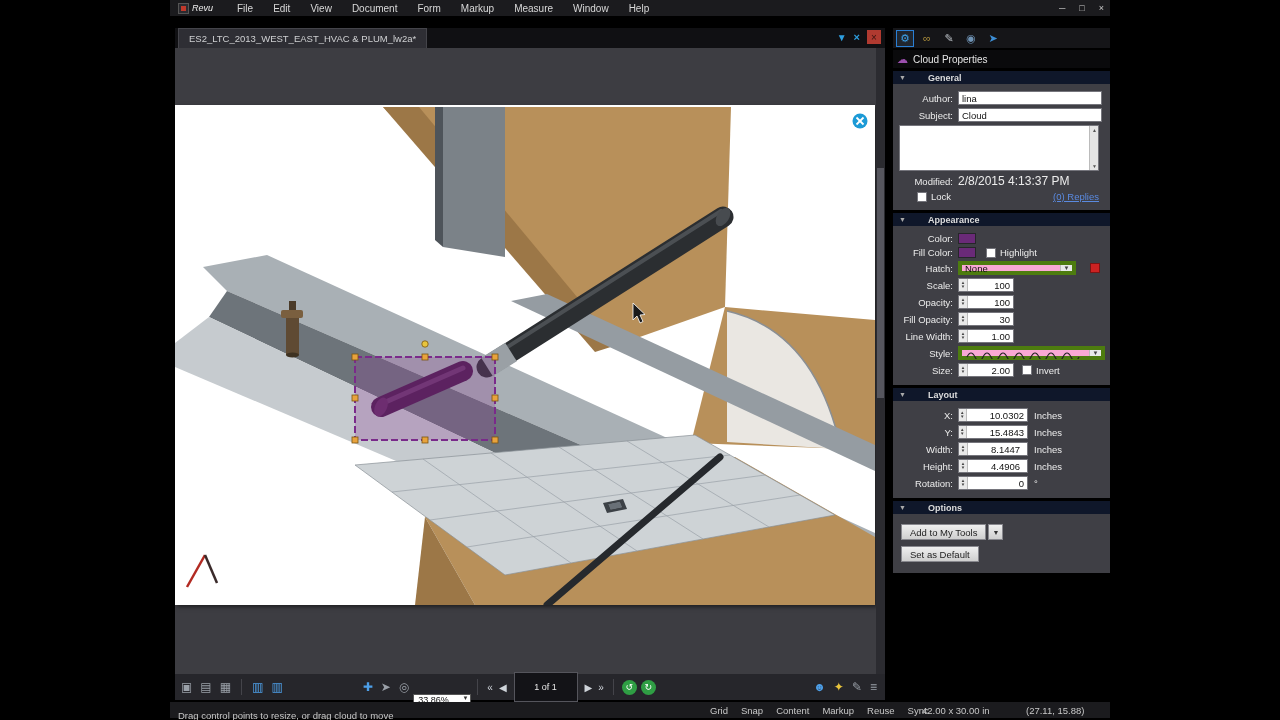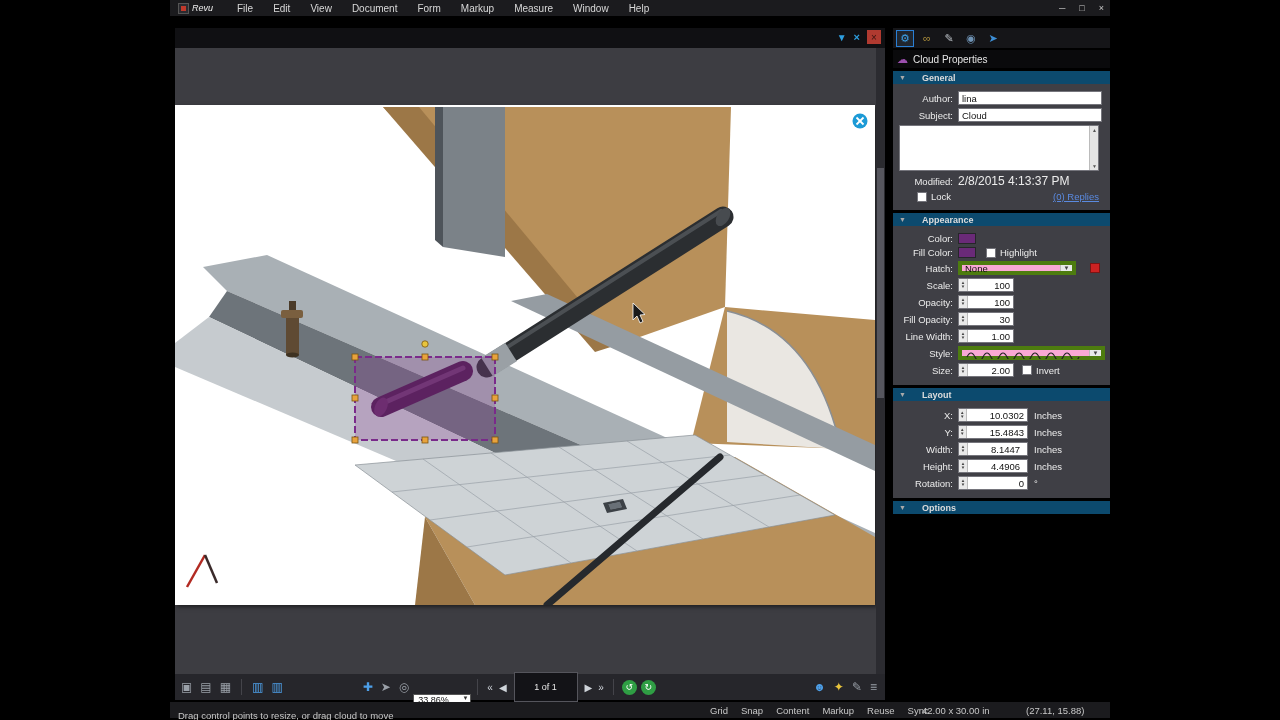--- a/index.html
+++ b/index.html
@@ -40,22 +40,22 @@
   .ptabstrip { position:absolute; left:723px; top:28px; width:217px; height:20px; background:#151518;
     display:flex; align-items:center; gap:4px; padding-left:3px; }
   .ptab { width:18px; height:17px; display:flex; align-items:center; justify-content:center; font-size:11px;
     color:#8a949c; cursor:default; }
   .ptab.sel { border:1px solid #2a7fd4; background:#20262e; color:#3da1e8; }
   .ptab.c1 { color:#a88b3a; } .ptab.c2 { color:#b9bec4; } .ptab.c3 { color:#6f93b5; } .ptab.c4 { color:#3d8fd6; }
 
   .panel { position:absolute; left:723px; top:50px; width:217px; }
   .phdr { height:18px; display:flex; align-items:center; color:#e6e6e6; font-size:10px; padding-left:4px; gap:5px; background:#0a0a0c; }
   .phdr .cloud { color:#9b4fae; font-size:11px; }
-  .sechdr { height:13px; background:#0c4a6e; color:#dcdcdc; font-size:9px; font-weight:bold;
-    display:flex; align-items:center; gap:16px; padding-left:6px; margin-top:3px; }
+  .sechdr { height:13px; background:#0f172a; color:#dcdcdc; font-size:9px; font-weight:bold;
+    display:flex; align-items:center; gap:22px; padding-left:6px; margin-top:3px; }
   .sechdr .tri { font-size:7px; color:#aaa; }
   .seccontent { background:#3f3f45; padding:4px 5px 5px 0; }
 
   .prow { display:flex; align-items:center; margin:3px 0; }
   .plabel { width:60px; text-align:right; margin-right:5px; color:#ececec; font-size:9.5px; flex:0 0 60px; }
   .pvalue { color:#ececec; font-size:12px; }
   .tinput { height:14px; background:#fff; border:1px solid #75757c; color:#111; font-size:9.5px;
     padding:0 3px; font-family:"Liberation Sans",sans-serif; }
   .tinput.wide { width:144px; }
   .notearea { position:relative; margin-left:6px; width:200px; height:46px; background:#fff; border:1px solid #75757c; }
@@ -130,20 +130,23 @@
     <span class="menu-item">Window</span>
     <span class="menu-item">Help</span>
     <div class="win-controls">
       <span>─</span>
       <span>□</span>
       <span>×</span>
     </div>
   </div>
 
   <div class="tabbar">
+    <div class="doc-tab">
+      <span>ES2_LTC_2013_WEST_EAST_HVAC &amp; PLUM_lw2a*</span>
+    </div>
     <div class="tab-icons">
       <span class="funnel">▼</span>
       <span class="bluex">×</span>
       <span class="redclose">×</span>
     </div>
   </div>
 
   <div class="ptabstrip">
     <div class="ptab sel">
         <span>⚙</span>
@@ -445,20 +448,29 @@
             </div>
           <span class="val">0</span>
         </div>
         <span class="unit">°</span>
       </div>
     </div>
 
     <div class="sechdr">
       <span class="tri">▼</span>
       <span>Options</span>
+    </div>
+    <div class="seccontent" style="padding-left:8px; padding-bottom:8px;">
+      <div class="prow" style="margin-top:6px;">
+        <span class="btn">Add to My Tools</span>
+        <span class="btn-sq">▼</span>
+      </div>
+      <div class="prow" style="margin-top:6px;">
+        <span class="btn">Set as Default</span>
+      </div>
     </div>
   </div>
 
   <div class="btoolbar">
     <span class="tbicon gray" style="margin-left:6px;">▣</span>
     <span class="tbicon gray">▤</span>
     <span class="tbicon gray">▦</span>
     <span class="tbsep"></span>
     <span class="tbicon blue">▥</span>
     <span class="tbicon blue">▥</span>

